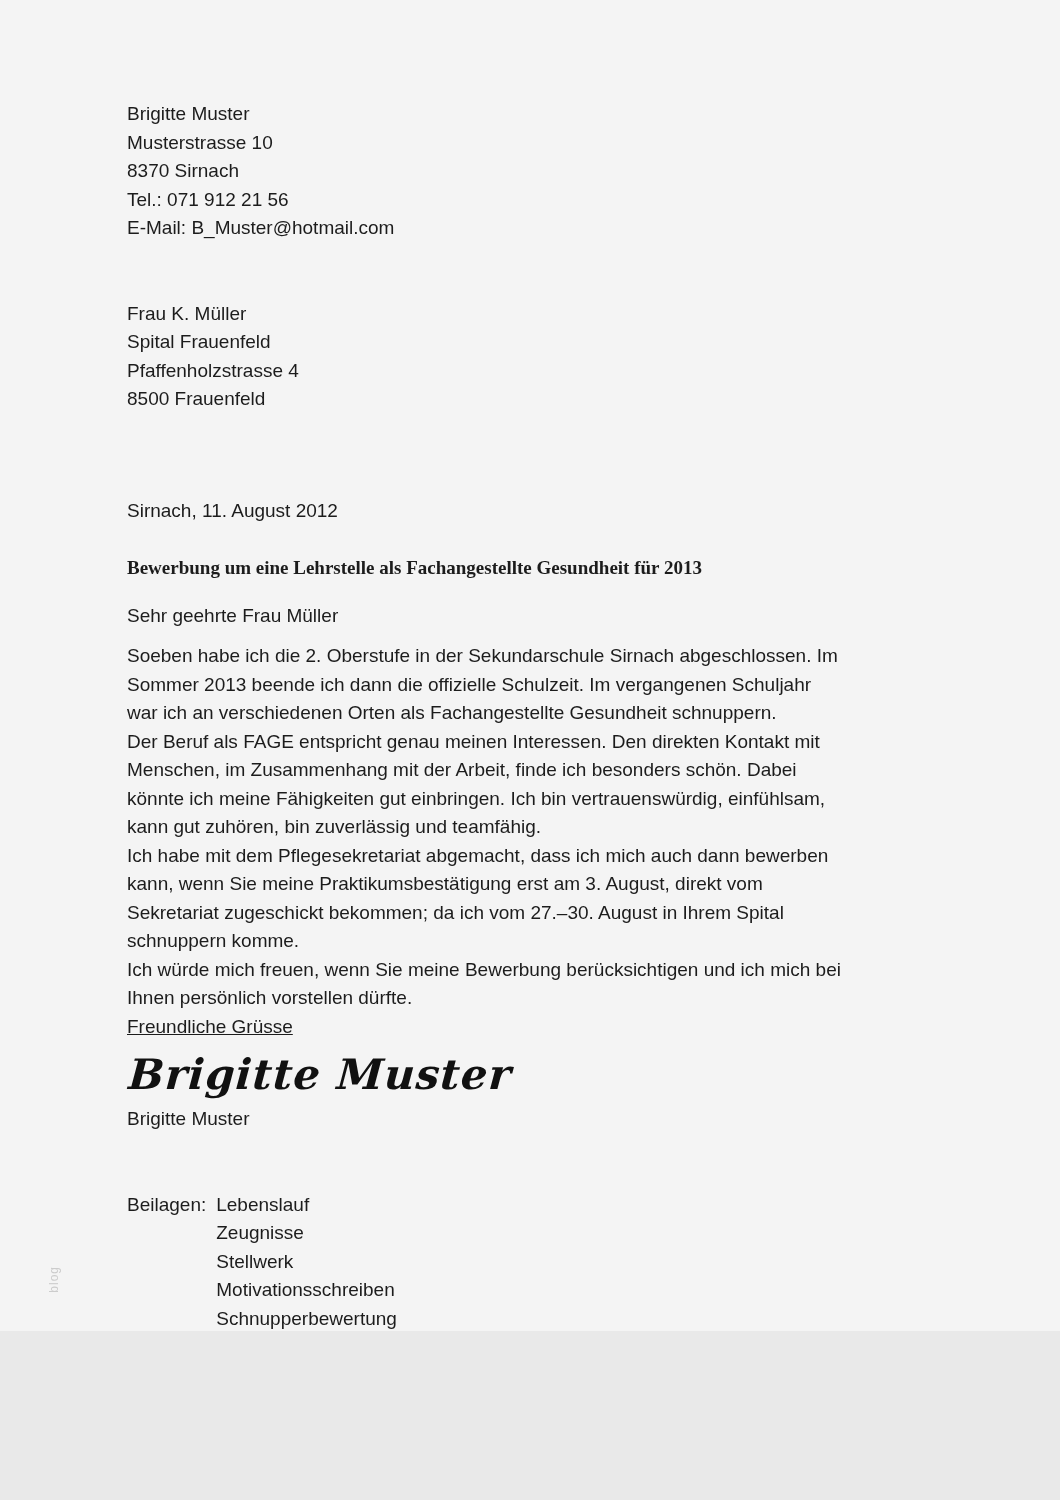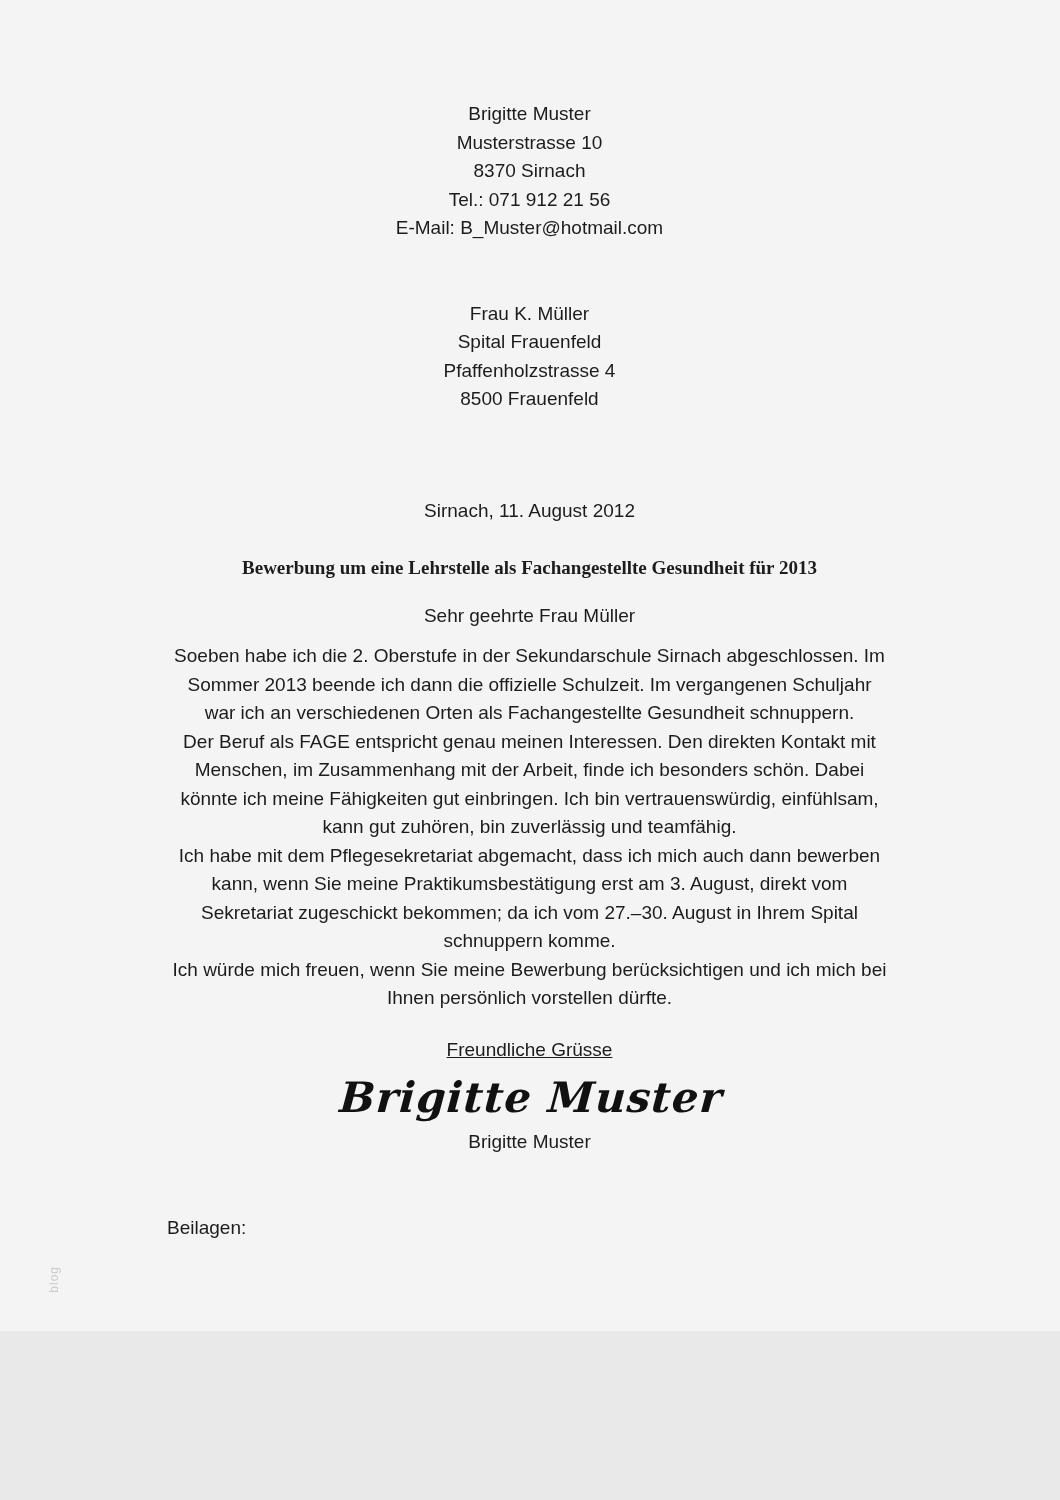--- a/index.html
+++ b/index.html
@@ -15,54 +15,51 @@
     width: 1060px;
     height: 1331px;
     margin: 0 auto;
     background: #f4f4f4;
     box-sizing: border-box;
     padding: 100px 128px 0 127px;
     color: #1c1c1c;
     font-size: 19px;
     line-height: 28.5px;
     overflow: hidden;
-    text-align: center;
   }
   .block { margin: 0; }
   .line { white-space: nowrap; }
 
   .sender-block    { margin-bottom: 57px; }
   .recipient-block { margin-bottom: 83px; }
   .date-line       { margin-bottom: 29px; }
   .subject-line    { font-weight: bold; margin-bottom: 19px; font-family: Liberation Serif, serif; }
   .salutation      { margin-bottom: 12px; }
   .body-text {
     white-space: pre-line;
-    margin-bottom: 23px;
   }
   .closing { margin-bottom: 8px; text-decoration: underline; }
   .signature-script {
     font-family: "DejaVu Serif", serif;
     font-style: italic;
     font-weight: bold;
     font-size: 42px;
     line-height: 52px;
     letter-spacing: 1px;
     color: #111;
     margin-bottom: 4px;
     transform: skewX(-4deg);
     transform-origin: left bottom;
   }
   .signature-name { margin-bottom: 57px; }
 
   .enclosures {
     display: flex;
     align-items: flex-start;
     gap: 10px;
-    margin-left: 40px;
   }
   .enclosure-items { display: flex; flex-direction: column; }
 
   .watermark {
     position: absolute;
     left: 40px;
     bottom: 38px;
     writing-mode: vertical-rl;
     transform: rotate(180deg);
     color: #cccccc;
@@ -111,17 +108,24 @@
 Ihnen persönlich vorstellen dürfte.</div>
 
   <div class="block closing">Freundliche Grüsse</div>
 
   <div class="block signature-script">Brigitte Muster</div>
 
   <div class="block signature-name">Brigitte Muster</div>
 
   <div class="block enclosures">
     <span>Beilagen:</span>
+    <span class="enclosure-items">
+      <span class="line">Lebenslauf</span>
+      <span class="line">Zeugnisse</span>
+      <span class="line">Stellwerk</span>
+      <span class="line">Motivationsschreiben</span>
+      <span class="line">Schnupperbewertung</span>
+    </span>
   </div>
 
   <div class="watermark">blog</div>
 
 </div>
 
 </body></html>

